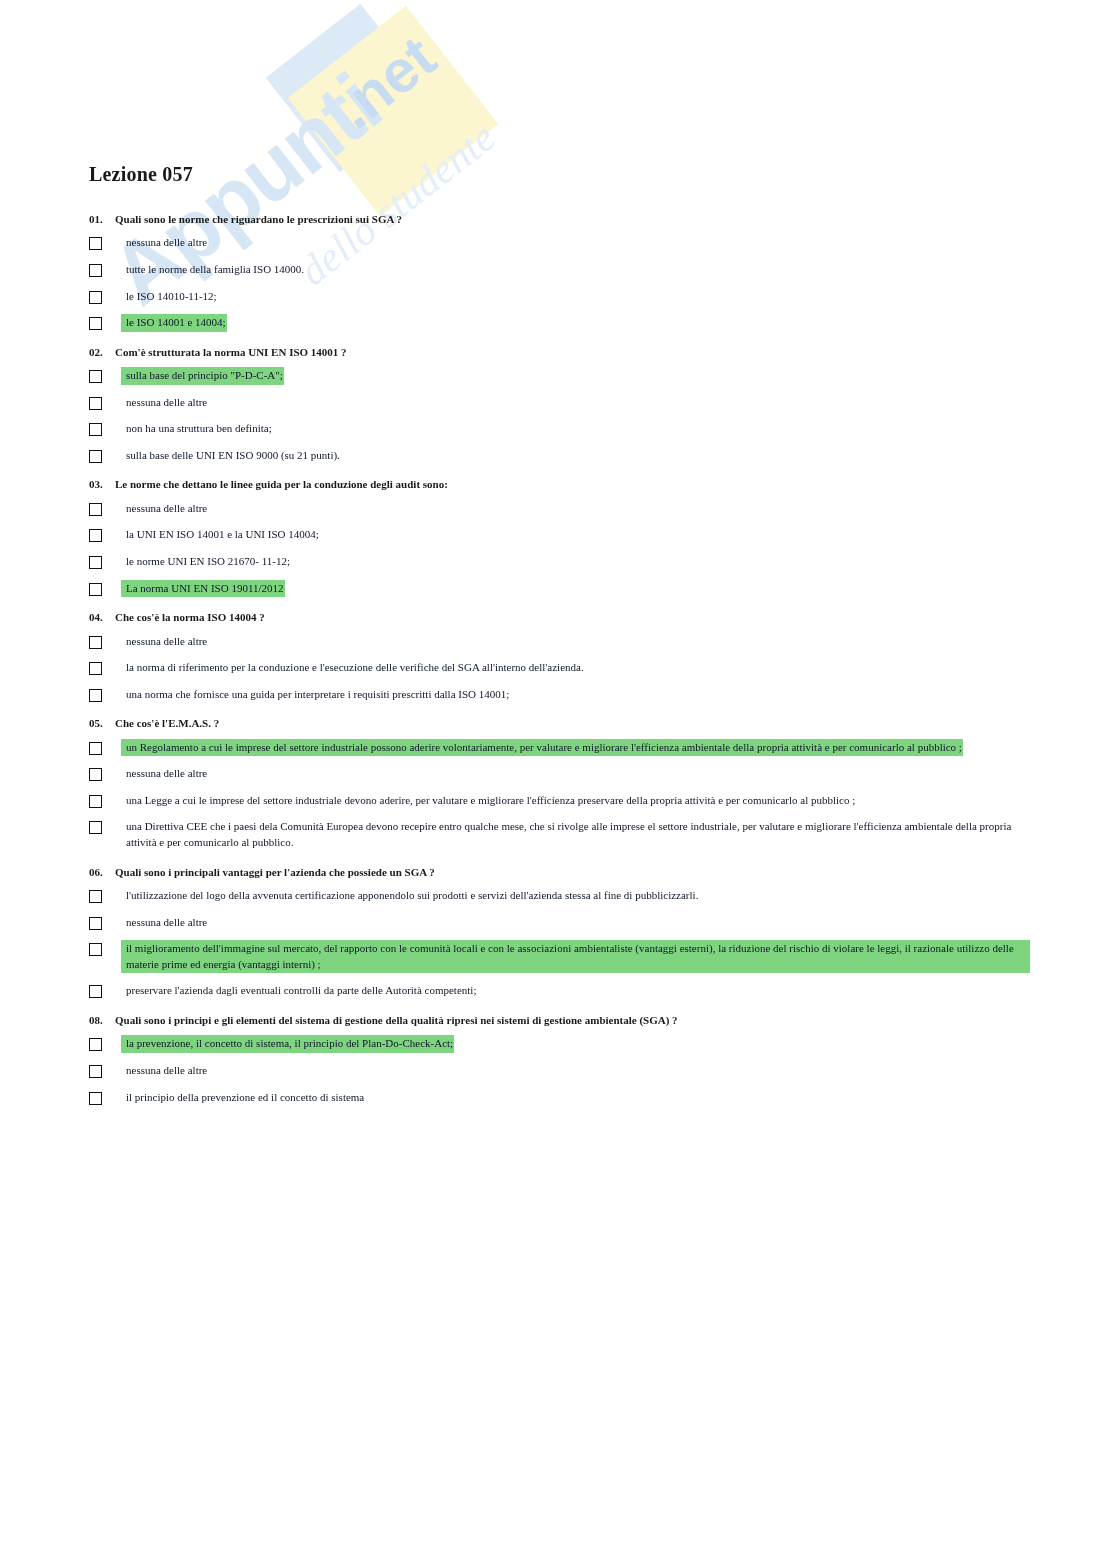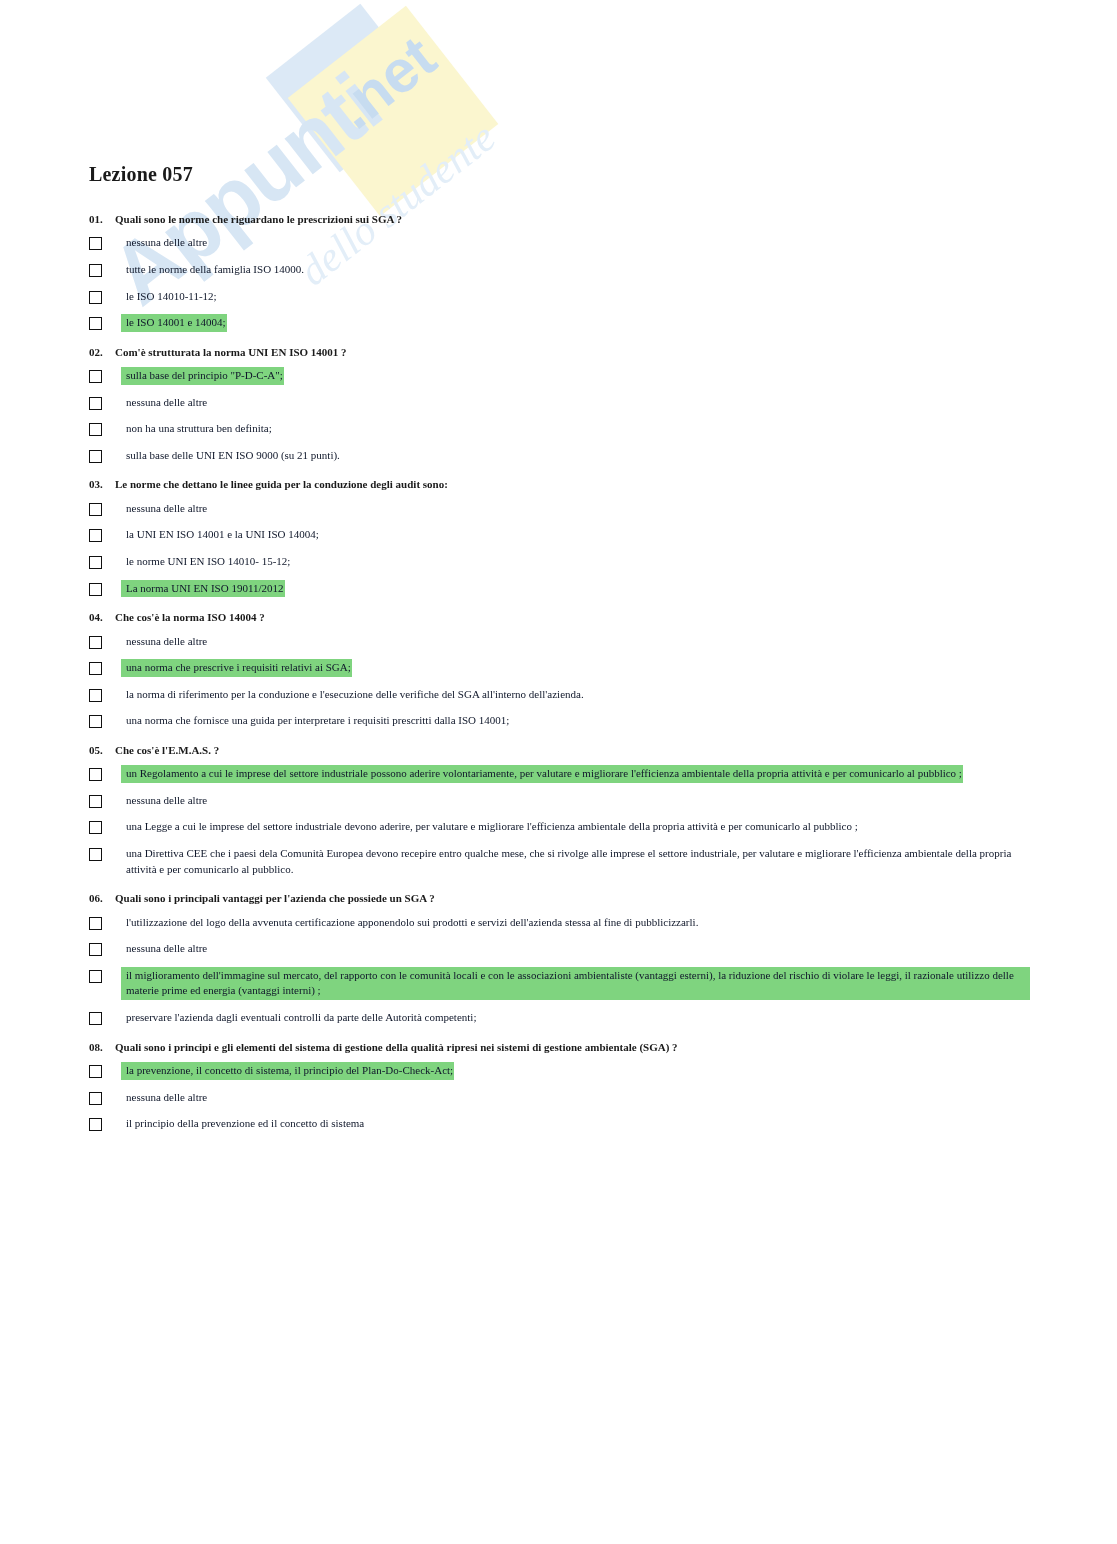--- a/index.html
+++ b/index.html
@@ -214,36 +214,32 @@
         <div class="option-row">
           <span class="checkbox"></span>
           <span class="option-text">nessuna delle altre</span>
         </div>
         <div class="option-row">
           <span class="checkbox"></span>
           <span class="option-text">la UNI EN ISO 14001 e la UNI ISO 14004;</span>
         </div>
         <div class="option-row">
           <span class="checkbox"></span>
-          <span class="option-text">le norme UNI EN ISO 14010- 15-12;</span>
+          <span class="option-text">le norme UNI EN ISO 21670- 11-12;</span>
         </div>
         <div class="option-row highlight">
           <span class="checkbox"></span>
           <span class="option-text">La norma UNI EN ISO 19011/2012</span>
         </div>
       </div>
       <div class="question-block">
         <div class="q-heading"><span class="q-num">04.</span><span>Che cos'è la norma ISO 14004 ?</span></div>
         <div class="option-row">
           <span class="checkbox"></span>
           <span class="option-text">nessuna delle altre</span>
-        </div>
-        <div class="option-row highlight">
-          <span class="checkbox"></span>
-          <span class="option-text">una norma che prescrive i requisiti relativi ai SGA;</span>
         </div>
         <div class="option-row">
           <span class="checkbox"></span>
           <span class="option-text">la norma di riferimento per la conduzione e l'esecuzione delle verifiche del SGA all'interno dell'azienda.</span>
         </div>
         <div class="option-row">
           <span class="checkbox"></span>
           <span class="option-text">una norma che fornisce una guida per interpretare i requisiti prescritti dalla ISO 14001;</span>
         </div>
       </div>
@@ -252,21 +248,21 @@
         <div class="option-row highlight w-full">
           <span class="checkbox"></span>
           <span class="option-text">un Regolamento a cui le imprese del settore industriale possono aderire volontariamente, per valutare e migliorare l'efficienza ambientale della propria attività e per comunicarlo al pubblico ;</span>
         </div>
         <div class="option-row">
           <span class="checkbox"></span>
           <span class="option-text">nessuna delle altre</span>
         </div>
         <div class="option-row w-full">
           <span class="checkbox"></span>
-          <span class="option-text">una Legge a cui le imprese del settore industriale devono aderire, per valutare e migliorare l'efficienza ambientale della propria attività e per comunicarlo al pubblico ;</span>
+          <span class="option-text">una Legge a cui le imprese del settore industriale devono aderire, per valutare e migliorare l'efficienza preservare della propria attività e per comunicarlo al pubblico ;</span>
         </div>
         <div class="option-row w-full">
           <span class="checkbox"></span>
           <span class="option-text">una Direttiva CEE che i paesi dela Comunità Europea devono recepire entro qualche mese, che si rivolge alle imprese el settore industriale, per valutare e migliorare l'efficienza ambientale della propria attività e per comunicarlo al pubblico.</span>
         </div>
       </div>
       <div class="question-block">
         <div class="q-heading"><span class="q-num">06.</span><span>Quali sono i principali vantaggi per l'azienda che possiede un SGA ?</span></div>
         <div class="option-row w-full">
           <span class="checkbox"></span>

